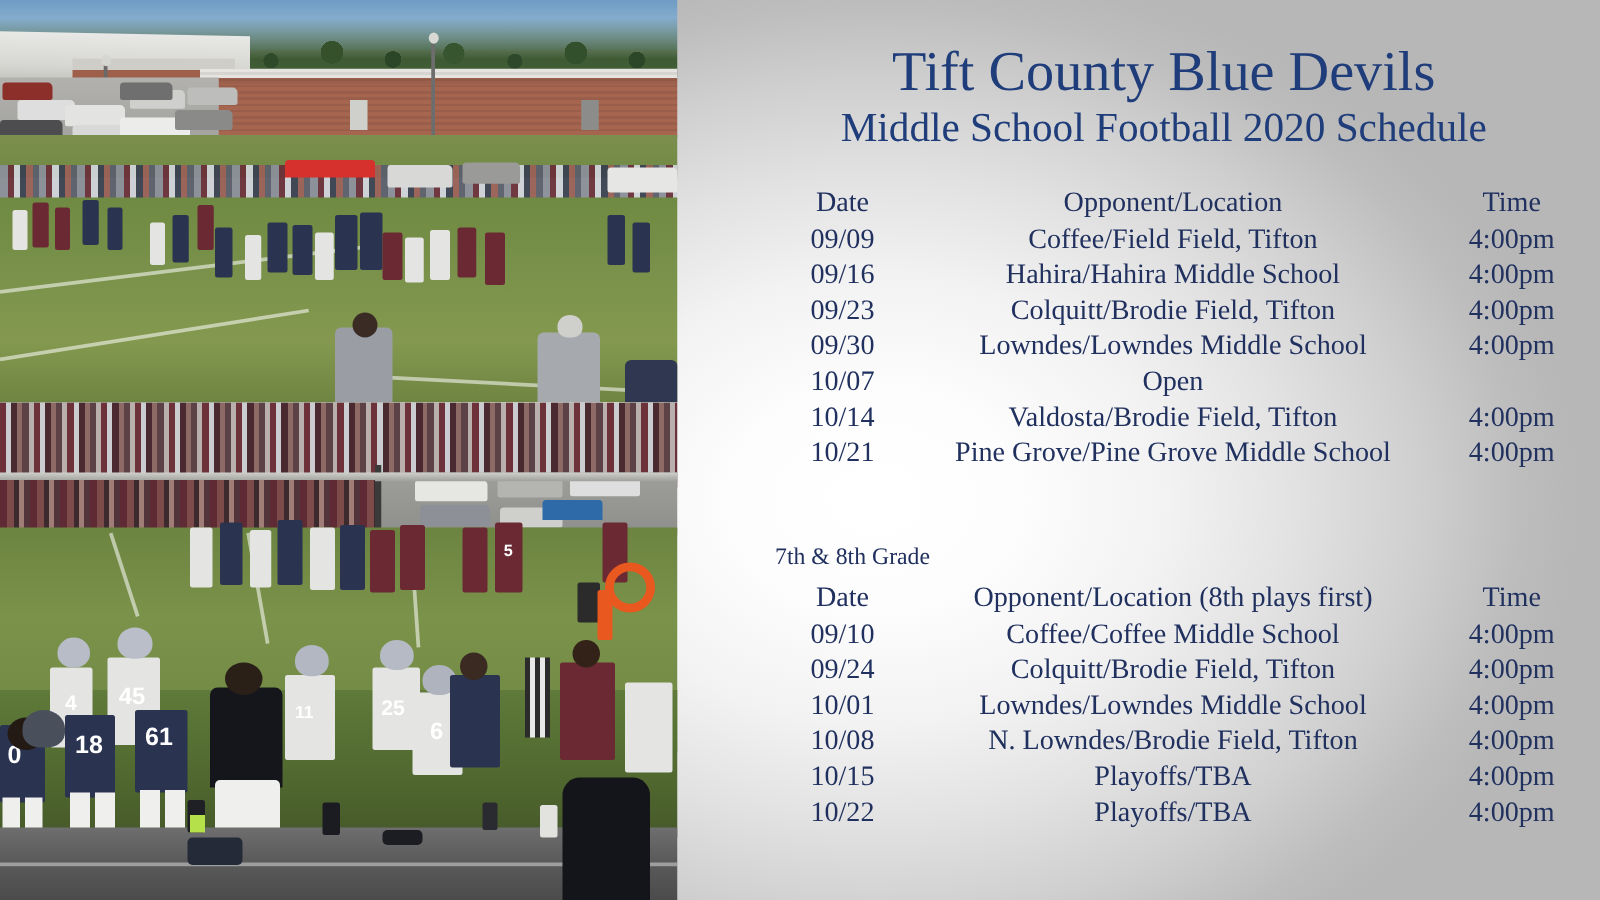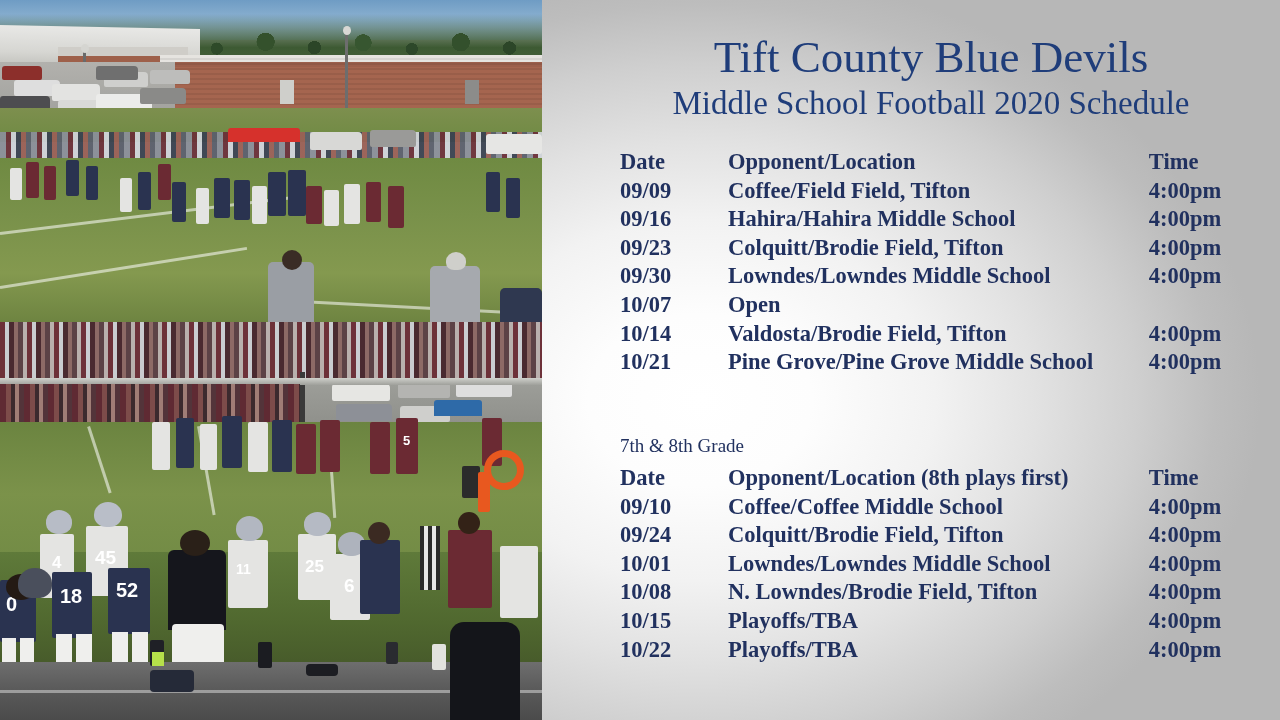--- a/index.html
+++ b/index.html
@@ -222,22 +222,22 @@
     margin-bottom: 9px;
     color: #21315f;
   }
   table.sched {
     border-collapse: collapse;
     width: 100%;
     font-size: 22.5px;
     color: #21315f;
   }
   table.sched th, table.sched td {
-    text-align: left;
-    font-weight: bold;
+    text-align: center;
+    font-weight: normal;
     padding: 0;
     line-height: 28.6px;
     white-space: nowrap;
     vertical-align: top;
   }
   .col-date { width: 98px; }
   .col-opp  { width: 382px; }
   .col-time { width: 110px; }
 </style>
 </head>
@@ -389,21 +389,21 @@
       <div class="jersey" style="left:6px;top:272px;font-size:20px;">0</div>
       <div class="legs" style="left:2px;top:316px;width:14px;height:32px;"></div>
       <div class="legs" style="left:20px;top:316px;width:14px;height:32px;"></div>
 
       <div class="player ply-navy" style="left:52px;top:250px;width:40px;height:66px;"></div>
       <div class="jersey" style="left:60px;top:264px;font-size:20px;">18</div>
       <div class="legs" style="left:56px;top:312px;width:16px;height:36px;"></div>
       <div class="legs" style="left:76px;top:312px;width:16px;height:36px;"></div>
 
       <div class="player ply-navy" style="left:108px;top:246px;width:42px;height:66px;"></div>
-      <div class="jersey" style="left:116px;top:258px;font-size:20px;">52</div>
+      <div class="jersey" style="left:116px;top:258px;font-size:20px;">61</div>
       <div class="legs" style="left:112px;top:310px;width:16px;height:38px;"></div>
       <div class="legs" style="left:132px;top:310px;width:16px;height:38px;"></div>
 
       <div style="position:absolute;left:168px;top:228px;width:58px;height:80px;background:#15161c;border-radius:6px 6px 0 0;"></div>
       <div style="position:absolute;left:180px;top:208px;width:30px;height:26px;border-radius:50%;background:#2a2018;"></div>
       <div style="position:absolute;left:172px;top:302px;width:52px;height:44px;background:#efefed;border-radius:4px;"></div>
       <div style="position:absolute;left:178px;top:344px;width:16px;height:28px;background:#23242a;"></div>
       <div style="position:absolute;left:202px;top:344px;width:16px;height:28px;background:#23242a;"></div>
 
       <div class="ph-layer b-track"></div>

